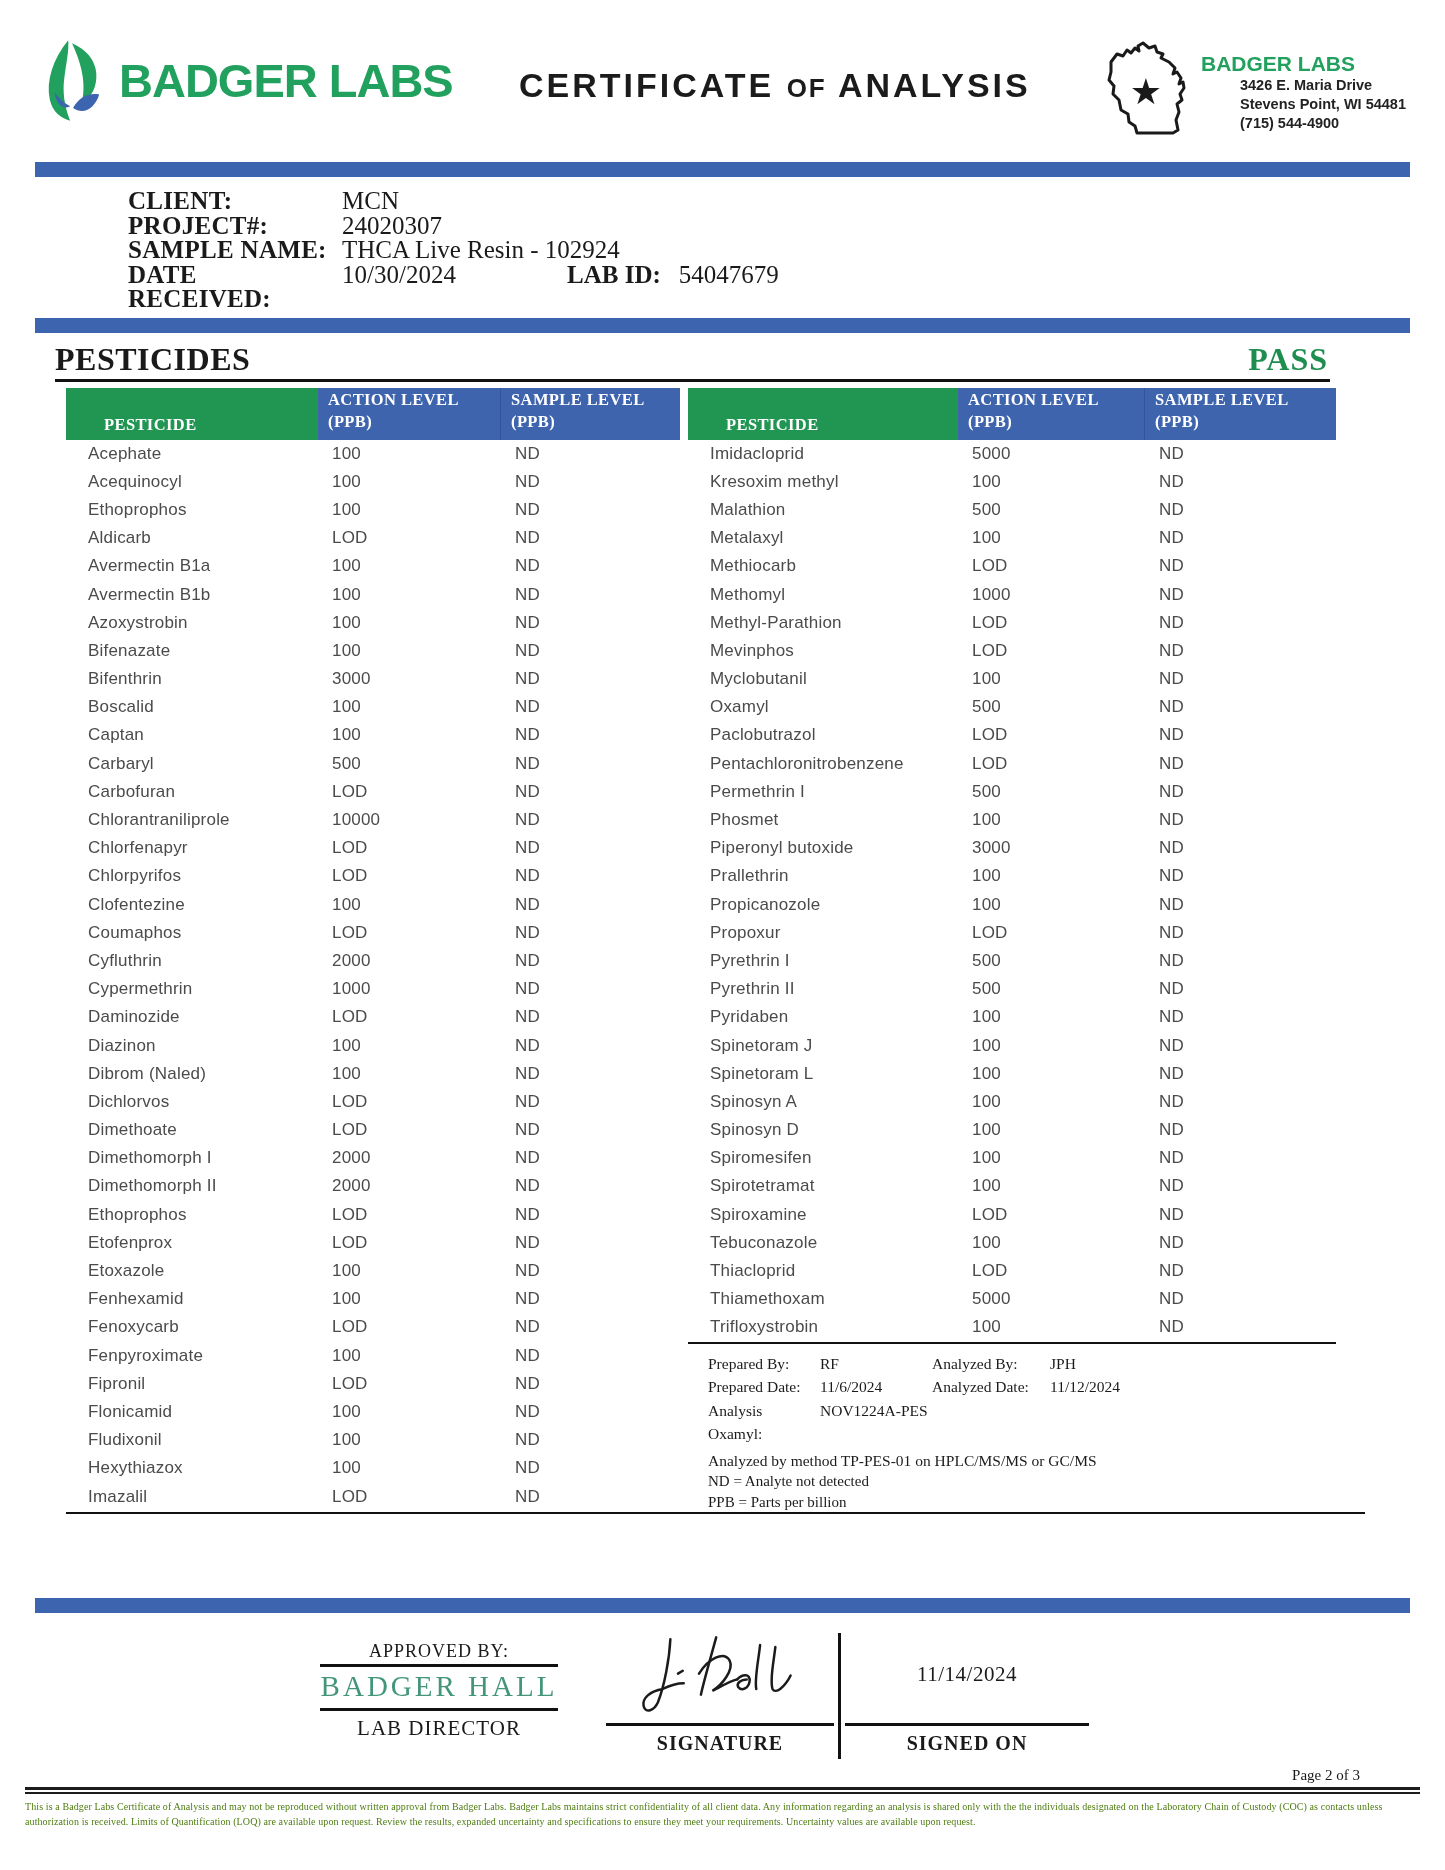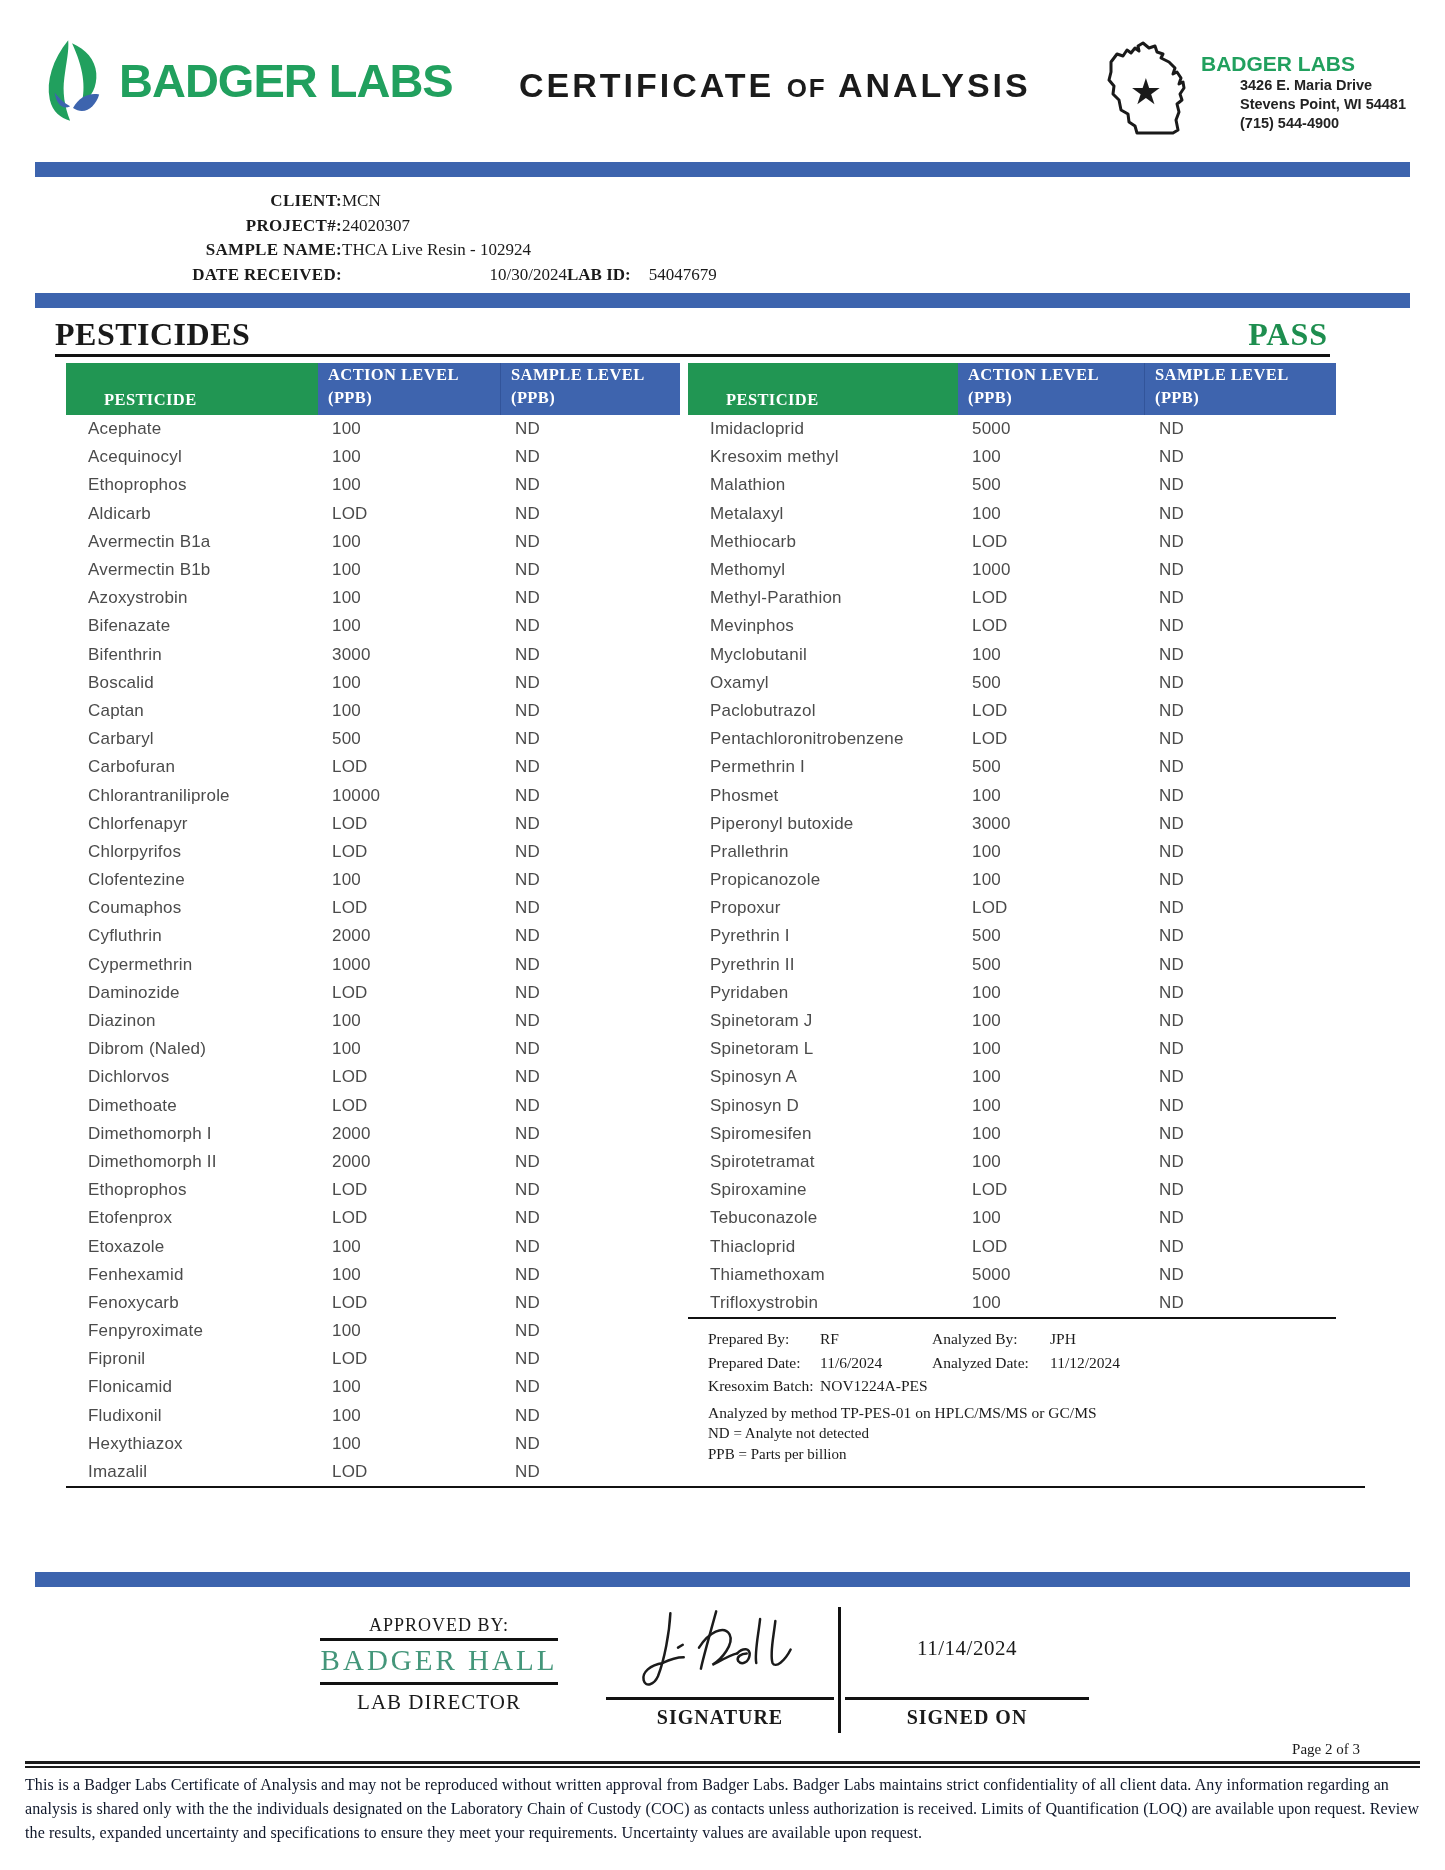--- a/index.html
+++ b/index.html
@@ -17,21 +17,21 @@
   .lab-block .lab-name{font-family:"Liberation Sans",sans-serif;font-weight:bold;font-size:21px;color:#21A05E;letter-spacing:0px;}
   .lab-block .lab-line{font-family:"Liberation Sans",sans-serif;font-weight:bold;font-size:14.5px;color:#222;line-height:1.3;margin-left:39px;}
 
   
   .bluebar{height:15px;background:#3D64AE;}
   .bar1{margin-top:12px;}
   .bar2{margin-top:4px;}
   .bar3{margin-top:84px;}
 
   
-  .sample-info{margin:12px 0 6px 93px;font-size:17px;text-align:right;}
+  .sample-info{margin:12px 0 6px 93px;font-size:25px;}
   .si-row{display:flex;line-height:24.5px;}
   .si-label{font-weight:bold;width:214px;letter-spacing:0.3px;}
   .si-value{}
   .si-value.w{width:225px;}
   .si-labid-label{font-weight:bold;margin-right:18px;}
 
   
   .section-row{display:flex;justify-content:space-between;align-items:baseline;margin:8px 82px 0 20px;}
   .section-title{font-size:32px;font-weight:bold;letter-spacing:0.5px;}
   .section-pass{font-size:32px;font-weight:bold;color:#1E8E4F;letter-spacing:1px;}
@@ -82,21 +82,21 @@
   .sig-line{border-top:3px solid #111;}
   .sig-label{text-align:center;font-weight:bold;font-size:20px;letter-spacing:1px;padding-top:6px;}
   .vdivider{width:3px;background:#111;height:126px;margin:8px 4px 0 4px;}
   .date-col{display:flex;flex-direction:column;width:244px;}
   .date-body{height:98px;display:flex;align-items:center;justify-content:center;font-weight:normal;font-size:21px;letter-spacing:0.5px;}
 
   
   .pagenum{text-align:right;font-size:15px;margin:2px 50px 0 0;}
   .bottom{margin:3px 25px 0 25px;}
   .double-rule{height:2px;border-top:3px solid #1c1c1c;border-bottom:2px solid #1c1c1c;}
-  .disclaimer{font-size:16px;line-height:1.5;margin-top:5px;color:#0f172a;letter-spacing:0.1px;}
+  .disclaimer{font-size:10px;line-height:1.5;margin-top:5px;color:#4d7c0f;letter-spacing:0.1px;}
 </style>
 </head>
 <body>
 
 <div class="content">
 
   <div class="header">
     <div class="logo-left">
       <svg width="62" height="84" viewBox="0 0 64 86">
         <path d="M26,2 C10,22 3,44 7,63 C10,76 18,82 28,85 C22,70 20,55 22,41 C24,25 27,13 26,2 Z" fill="#21A05E"></path>
@@ -552,21 +552,21 @@
           <span class="prep-l2">Analyzed By:</span>
           <span>JPH</span>
         </div>
         <div class="prep-row">
           <span class="prep-l1">Prepared Date:</span>
           <span class="prep-v1">11/6/2024</span>
           <span class="prep-l2">Analyzed Date:</span>
           <span>11/12/2024</span>
         </div>
         <div class="prep-row">
-          <span class="prep-l1">Kresoxim Batch:</span>
+          <span class="prep-l1">Analysis Oxamyl:</span>
           <span>NOV1224A-PES</span>
         </div>
         <div class="prep-note">Analyzed by method TP-PES-01 on HPLC/MS/MS or GC/MS</div>
         <div class="prep-note2">ND = Analyte not detected</div>
         <div class="prep-note2">PPB = Parts per billion</div>
       </div>
     </div>
   </div>
 
   <div class="bluebar bar3"></div>

